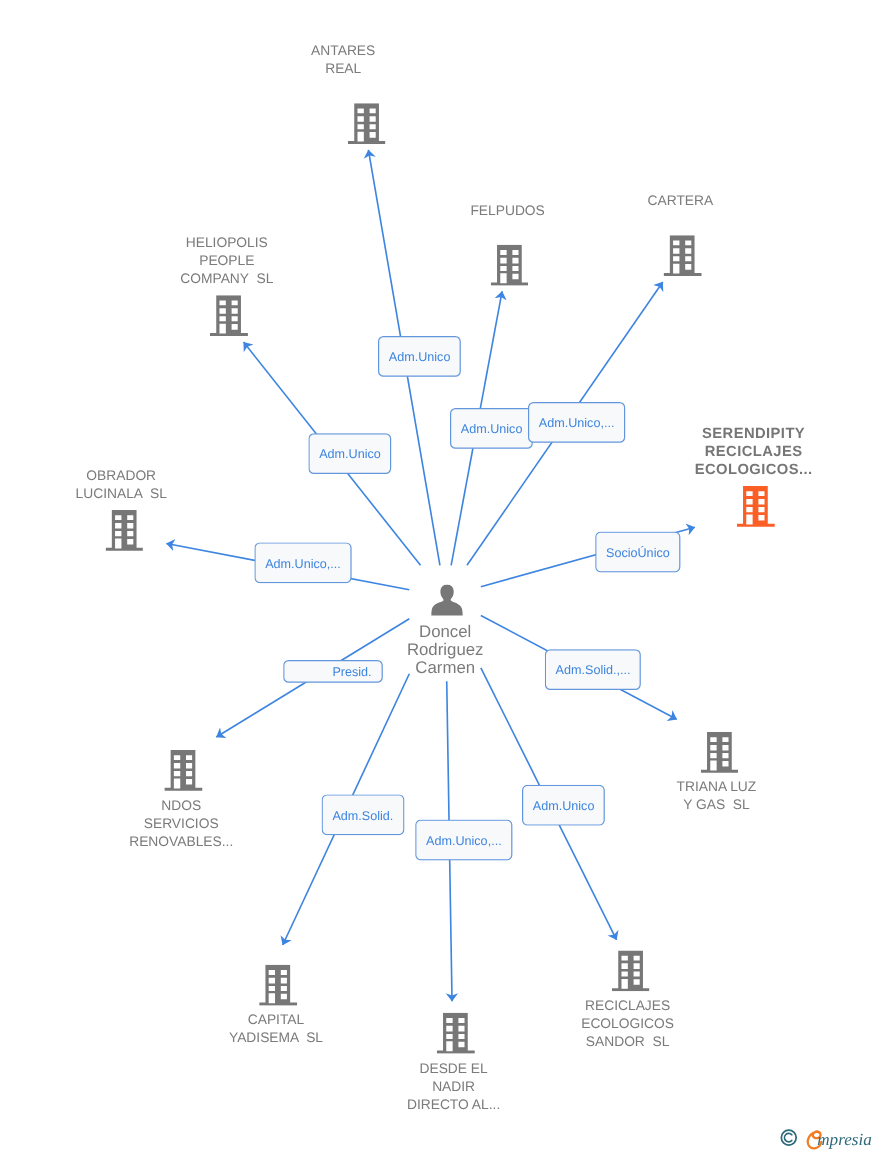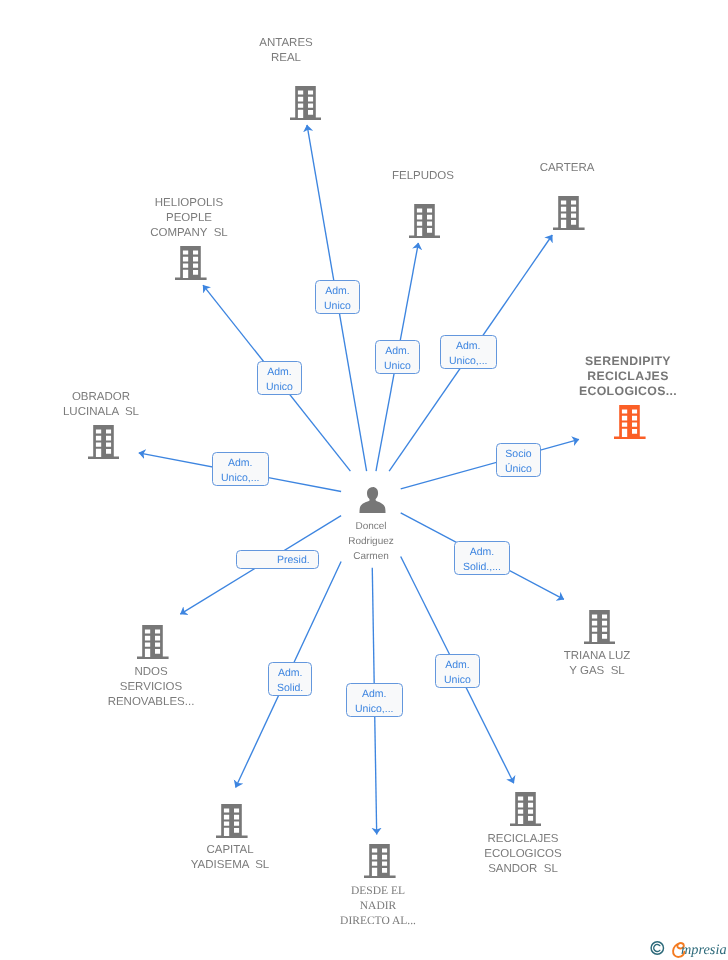--- a/index.html
+++ b/index.html
@@ -4,27 +4,27 @@
 <title>Empresia - Mapa de relaciones</title>
 <style>
   html,body{margin:0;padding:0;background:#ffffff;}
   body{width:728px;height:960px;position:relative;overflow:hidden;
        font-family:"Liberation Sans",sans-serif;
        -webkit-font-smoothing:antialiased;text-rendering:geometricPrecision;}
   #edges{position:absolute;left:0;top:0;width:728px;height:960px;pointer-events:none;}
   .node{position:absolute;}
   .node-name{position:absolute;text-align:center;color:#7b7b7b;font-size:11.5px;
       line-height:15px;white-space:pre;will-change:transform;}
-  .node-name.center{font-size:10px;line-height:15.2px;}
+  .node-name.center{font-size:14px;line-height:15.2px;}
   .node-name.hl{font-weight:bold;color:#767676;font-size:12.3px;letter-spacing:0.35px;}
   .node-icon{position:absolute;}
   .edge-label{position:absolute;border:1.45px solid #6397dd;border-radius:4.5px;
       background:#f8f9fa;color:#3d85e0;font-size:10.5px;line-height:15px;
       text-align:center;box-sizing:border-box;white-space:pre;padding:2.6px 8px 0;
-      height:34px;display:flex;flex-direction:column;align-items:center;
+      height:34px;display:flex;flex-direction:row;align-items:center;
       justify-content:flex-start;will-change:transform;}
   .edge-label.single{height:19.2px;padding-top:1.6px;padding-left:40px;}
   .edge-label span{display:block;}
   #logo{position:absolute;left:645px;top:933.5px;width:90px;height:26px;}
 </style>
 </head>
 <body>
 
 <svg id="edges" width="728" height="960" viewBox="0 0 728 960">
     <defs>
@@ -102,21 +102,21 @@
     <div class="node">
       <div class="node-icon" style="left: 216px; top: 803.5px;"><svg viewBox="0 0 31.6 34.1" width="31.6" height="34.1">
           <path d="M5.2 0 H25.8 V31.5 H31.6 V34.1 H0 V31.5 H5.2 Z M7.9 4.4 h5.3 v4 h-5.3 Z M7.9 10.8 h5.3 v4.7 h-5.3 Z M7.9 17.6 h5.3 v4.2 h-5.3 Z M7.9 23.8 h5.3 v8.2 h-5.3 Z M18 4.4 h5.1 v4 h-5.1 Z M18 10.8 h5.1 v4.7 h-5.1 Z M18 17.6 h5.1 v4.2 h-5.1 Z M18 24.1 h5.1 v4.6 h-5.1 Z" fill="#777777" fill-rule="evenodd"></path>
         </svg></div>
       <div class="node-name" style="left: 109.8px; top: 843px; width: 240px;"><div>CAPITAL</div><div>YADISEMA  SL</div></div>
     </div>
     <div class="node">
       <div class="node-icon" style="left: 364px; top: 843.5px;"><svg viewBox="0 0 31.6 34.1" width="31.6" height="34.1">
           <path d="M5.2 0 H25.8 V31.5 H31.6 V34.1 H0 V31.5 H5.2 Z M7.9 4.4 h5.3 v4 h-5.3 Z M7.9 10.8 h5.3 v4.7 h-5.3 Z M7.9 17.6 h5.3 v4.2 h-5.3 Z M7.9 23.8 h5.3 v8.2 h-5.3 Z M18 4.4 h5.1 v4 h-5.1 Z M18 10.8 h5.1 v4.7 h-5.1 Z M18 17.6 h5.1 v4.2 h-5.1 Z M18 24.1 h5.1 v4.6 h-5.1 Z" fill="#777777" fill-rule="evenodd"></path>
         </svg></div>
-      <div class="node-name" style="left: 257.8px; top: 884px; width: 240px; font-family: Liberation Serif, serif;"><div>DESDE EL</div><div>NADIR</div><div>DIRECTO AL...</div></div>
+      <div class="node-name" style="left: 257.8px; top: 884px; width: 240px;"><div>DESDE EL</div><div>NADIR</div><div>DIRECTO AL...</div></div>
     </div>
     <div class="node">
       <div class="node-icon" style="left: 509.5px; top: 791.5px;"><svg viewBox="0 0 31.6 34.1" width="31.6" height="34.1">
           <path d="M5.2 0 H25.8 V31.5 H31.6 V34.1 H0 V31.5 H5.2 Z M7.9 4.4 h5.3 v4 h-5.3 Z M7.9 10.8 h5.3 v4.7 h-5.3 Z M7.9 17.6 h5.3 v4.2 h-5.3 Z M7.9 23.8 h5.3 v8.2 h-5.3 Z M18 4.4 h5.1 v4 h-5.1 Z M18 10.8 h5.1 v4.7 h-5.1 Z M18 17.6 h5.1 v4.2 h-5.1 Z M18 24.1 h5.1 v4.6 h-5.1 Z" fill="#777777" fill-rule="evenodd"></path>
         </svg></div>
       <div class="node-name" style="left: 403.3px; top: 832px; width: 240px;"><div>RECICLAJES</div><div>ECOLOGICOS</div><div>SANDOR  SL</div></div>
     </div>
   </div>
 <div id="labels-layer">
     <div class="edge-label" style="left: 315px; top: 280.4px;"><span>Adm.</span><span>Unico</span></div>

